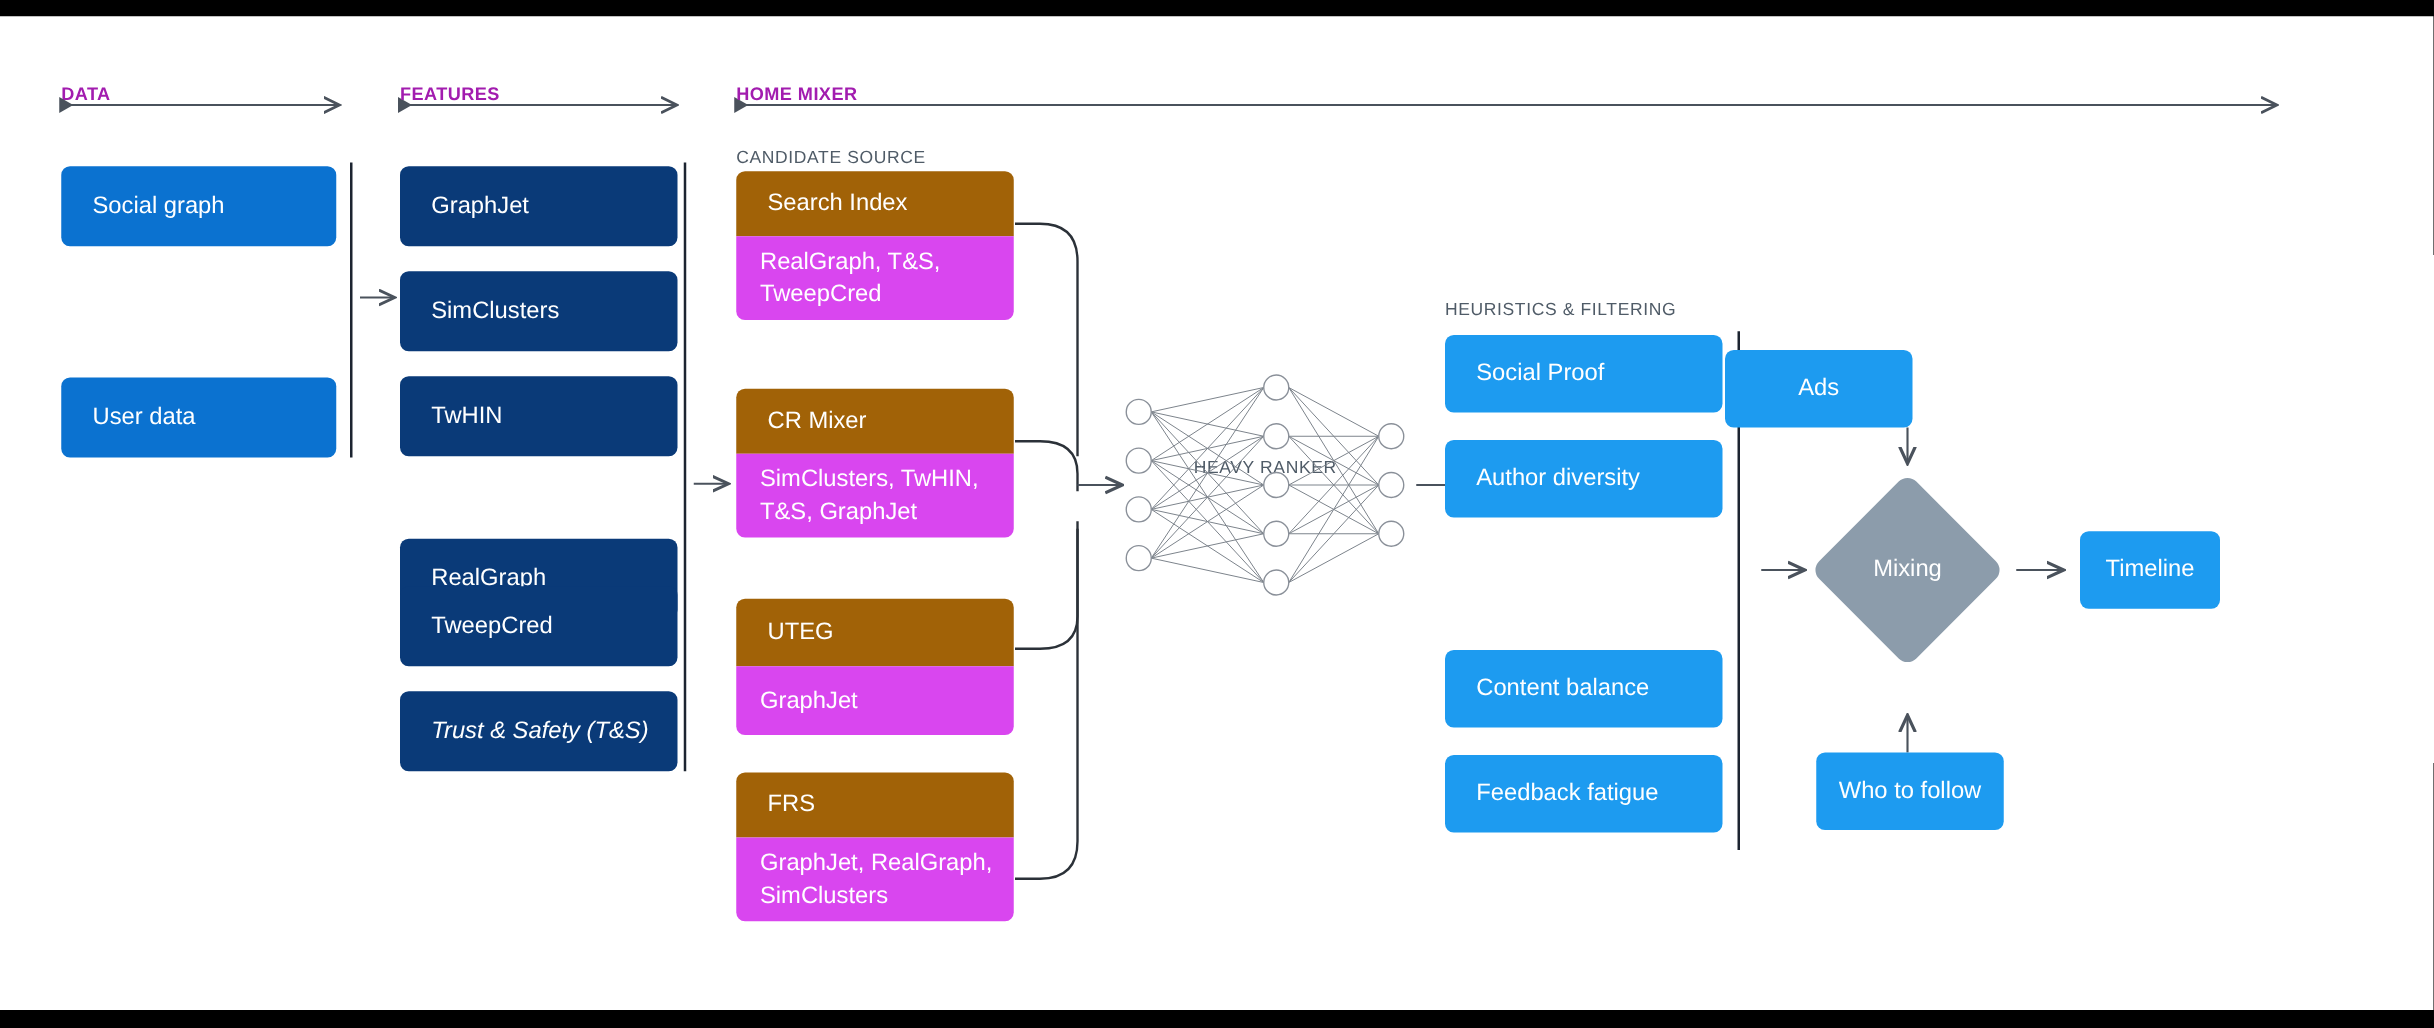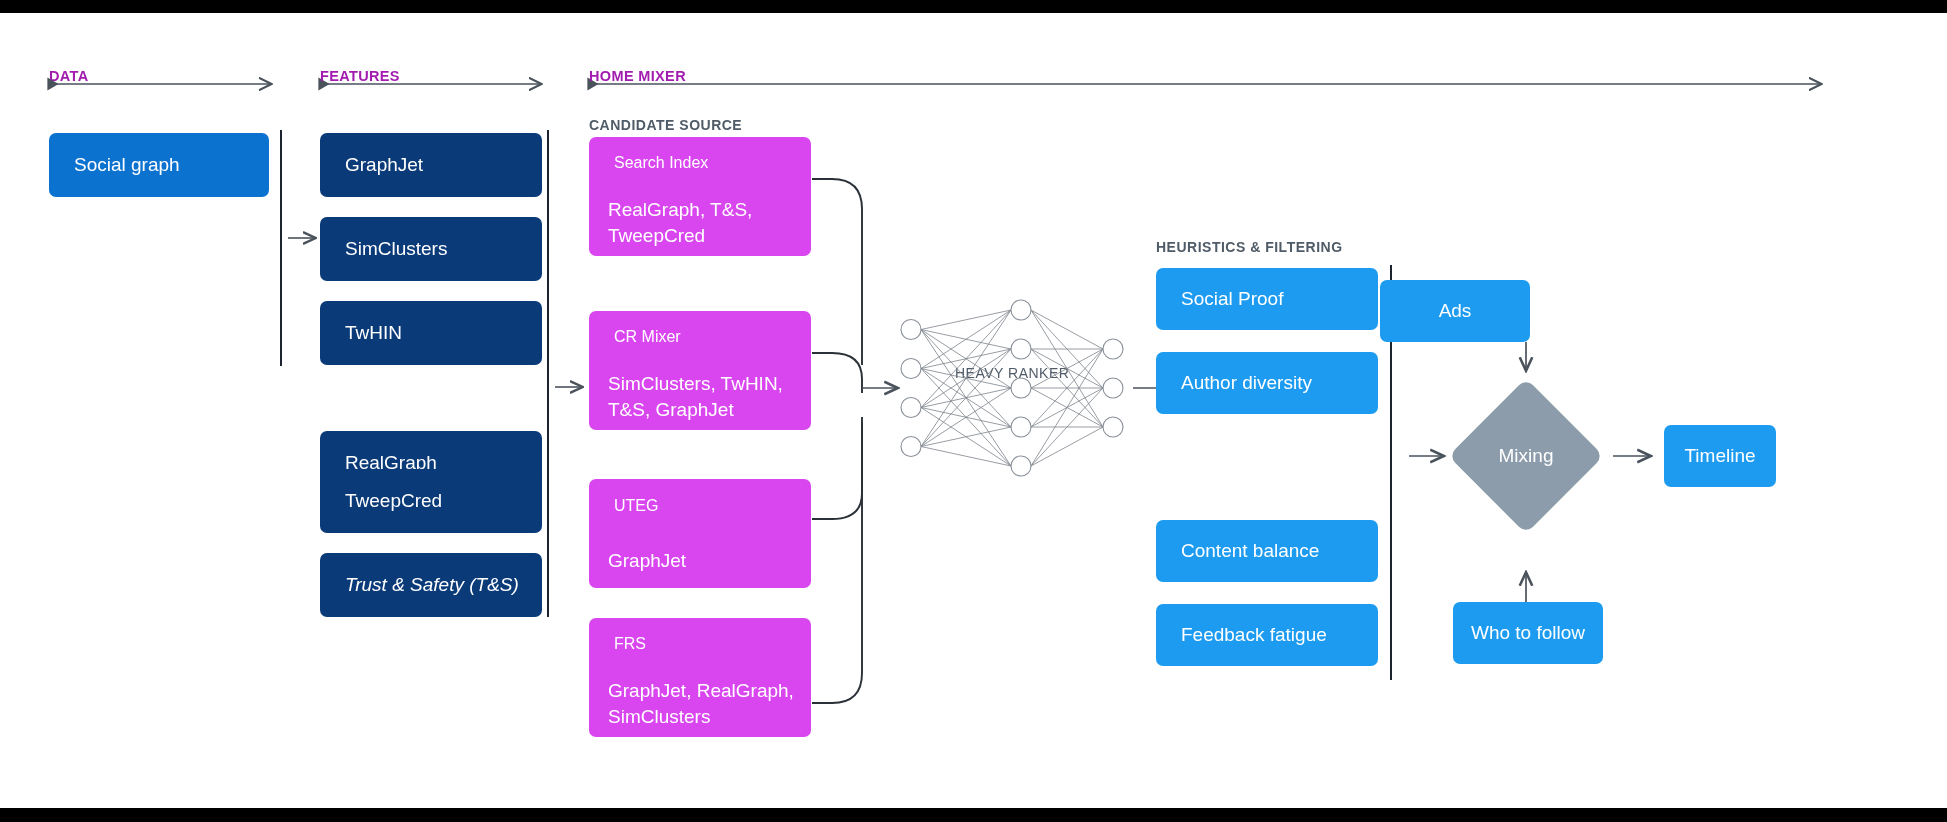--- a/index.html
+++ b/index.html
@@ -29,21 +29,21 @@
     position:absolute;
     font-size:14.5px;
     font-weight:700;
     letter-spacing:.35px;
     color:#a21caf;
     white-space:nowrap;
   }
   .sub-head{
     position:absolute;
     font-size:14px;
-    font-weight:700;
+    font-weight:400;
     letter-spacing:.5px;
     color:#4f5b67;
     white-space:nowrap;
   }
 
   
   .box{
     position:absolute;
     border-radius:7px;
     display:flex;
@@ -56,25 +56,25 @@
   }
   .box.blue{background:#0b72d0;}
   .box.navy{background:#0a3a78;}
   .box.sky{background:#1d9bf0;}
   .box.center{justify-content:center;padding-left:0;}
 
   
   .cs-group{position:absolute;}
   .cs-head{
     position:absolute;left:0;right:0;top:0;
-    background:#d946ef;
+    background:#a16207;
     border-radius:7px 7px 0 0;
     display:flex;align-items:center;
     padding-left:25px;
-    color:#fff;font-size:16px;
+    color:#fff;font-size:19px;
     box-sizing:border-box;
     text-align:center;
   }
   .cs-body{
     position:absolute;left:0;right:0;bottom:0;
     background:#d946ef;
     border-radius:0 0 7px 7px;
     display:flex;align-items:center;
     padding-left:19px;
     color:#fff;font-size:19px;
@@ -162,20 +162,21 @@
     <div class="sec-head" style="left:589px;top:55px;">HOME MIXER</div>
     <div class="sub-head" style="left:589px;top:104px;">CANDIDATE SOURCE</div>
     <div class="sub-head" style="left:1156px;top:226px;">HEURISTICS &amp; FILTERING</div>
     <div class="nn-label" style="left:955px;top:352px;">HEAVY RANKER</div>
 
     <div class="vdiv" style="left:280px;top:117px;height:236px;"></div>
     <div class="vdiv" style="left:547px;top:117px;height:487px;"></div>
     <div class="vdiv" style="left:1390px;top:252px;height:415px;"></div>
 
     <div class="box blue" style="left:49px;top:120px;width:220px;height:64px;">Social graph</div>
+    <div class="box blue" style="left:49px;top:289px;width:220px;height:64px;">User data</div>
 
     <div class="box navy" style="left:320px;top:120px;width:222px;height:64px;">GraphJet</div>
     <div class="box navy" style="left:320px;top:204px;width:222px;height:64px;">SimClusters</div>
     <div class="box navy" style="left:320px;top:288px;width:222px;height:64px;">TwHIN</div>
     <div class="box navy" style="left:320px;top:372px;width:222px;height:64px;margin-top:46px;">RealGraph</div>
     <div class="box navy" style="left:320px;top:456px;width:222px;height:64px;">TweepCred</div>
     <div class="box navy" style="left:320px;top:540px;width:222px;height:64px;font-style:italic;">Trust &amp; Safety (T&amp;S)</div>
 
     <div class="cs-group" style="left:589px;top:124px;width:222px;height:119px;">
       <div class="cs-head" style="height:52px;">Search Index</div>

